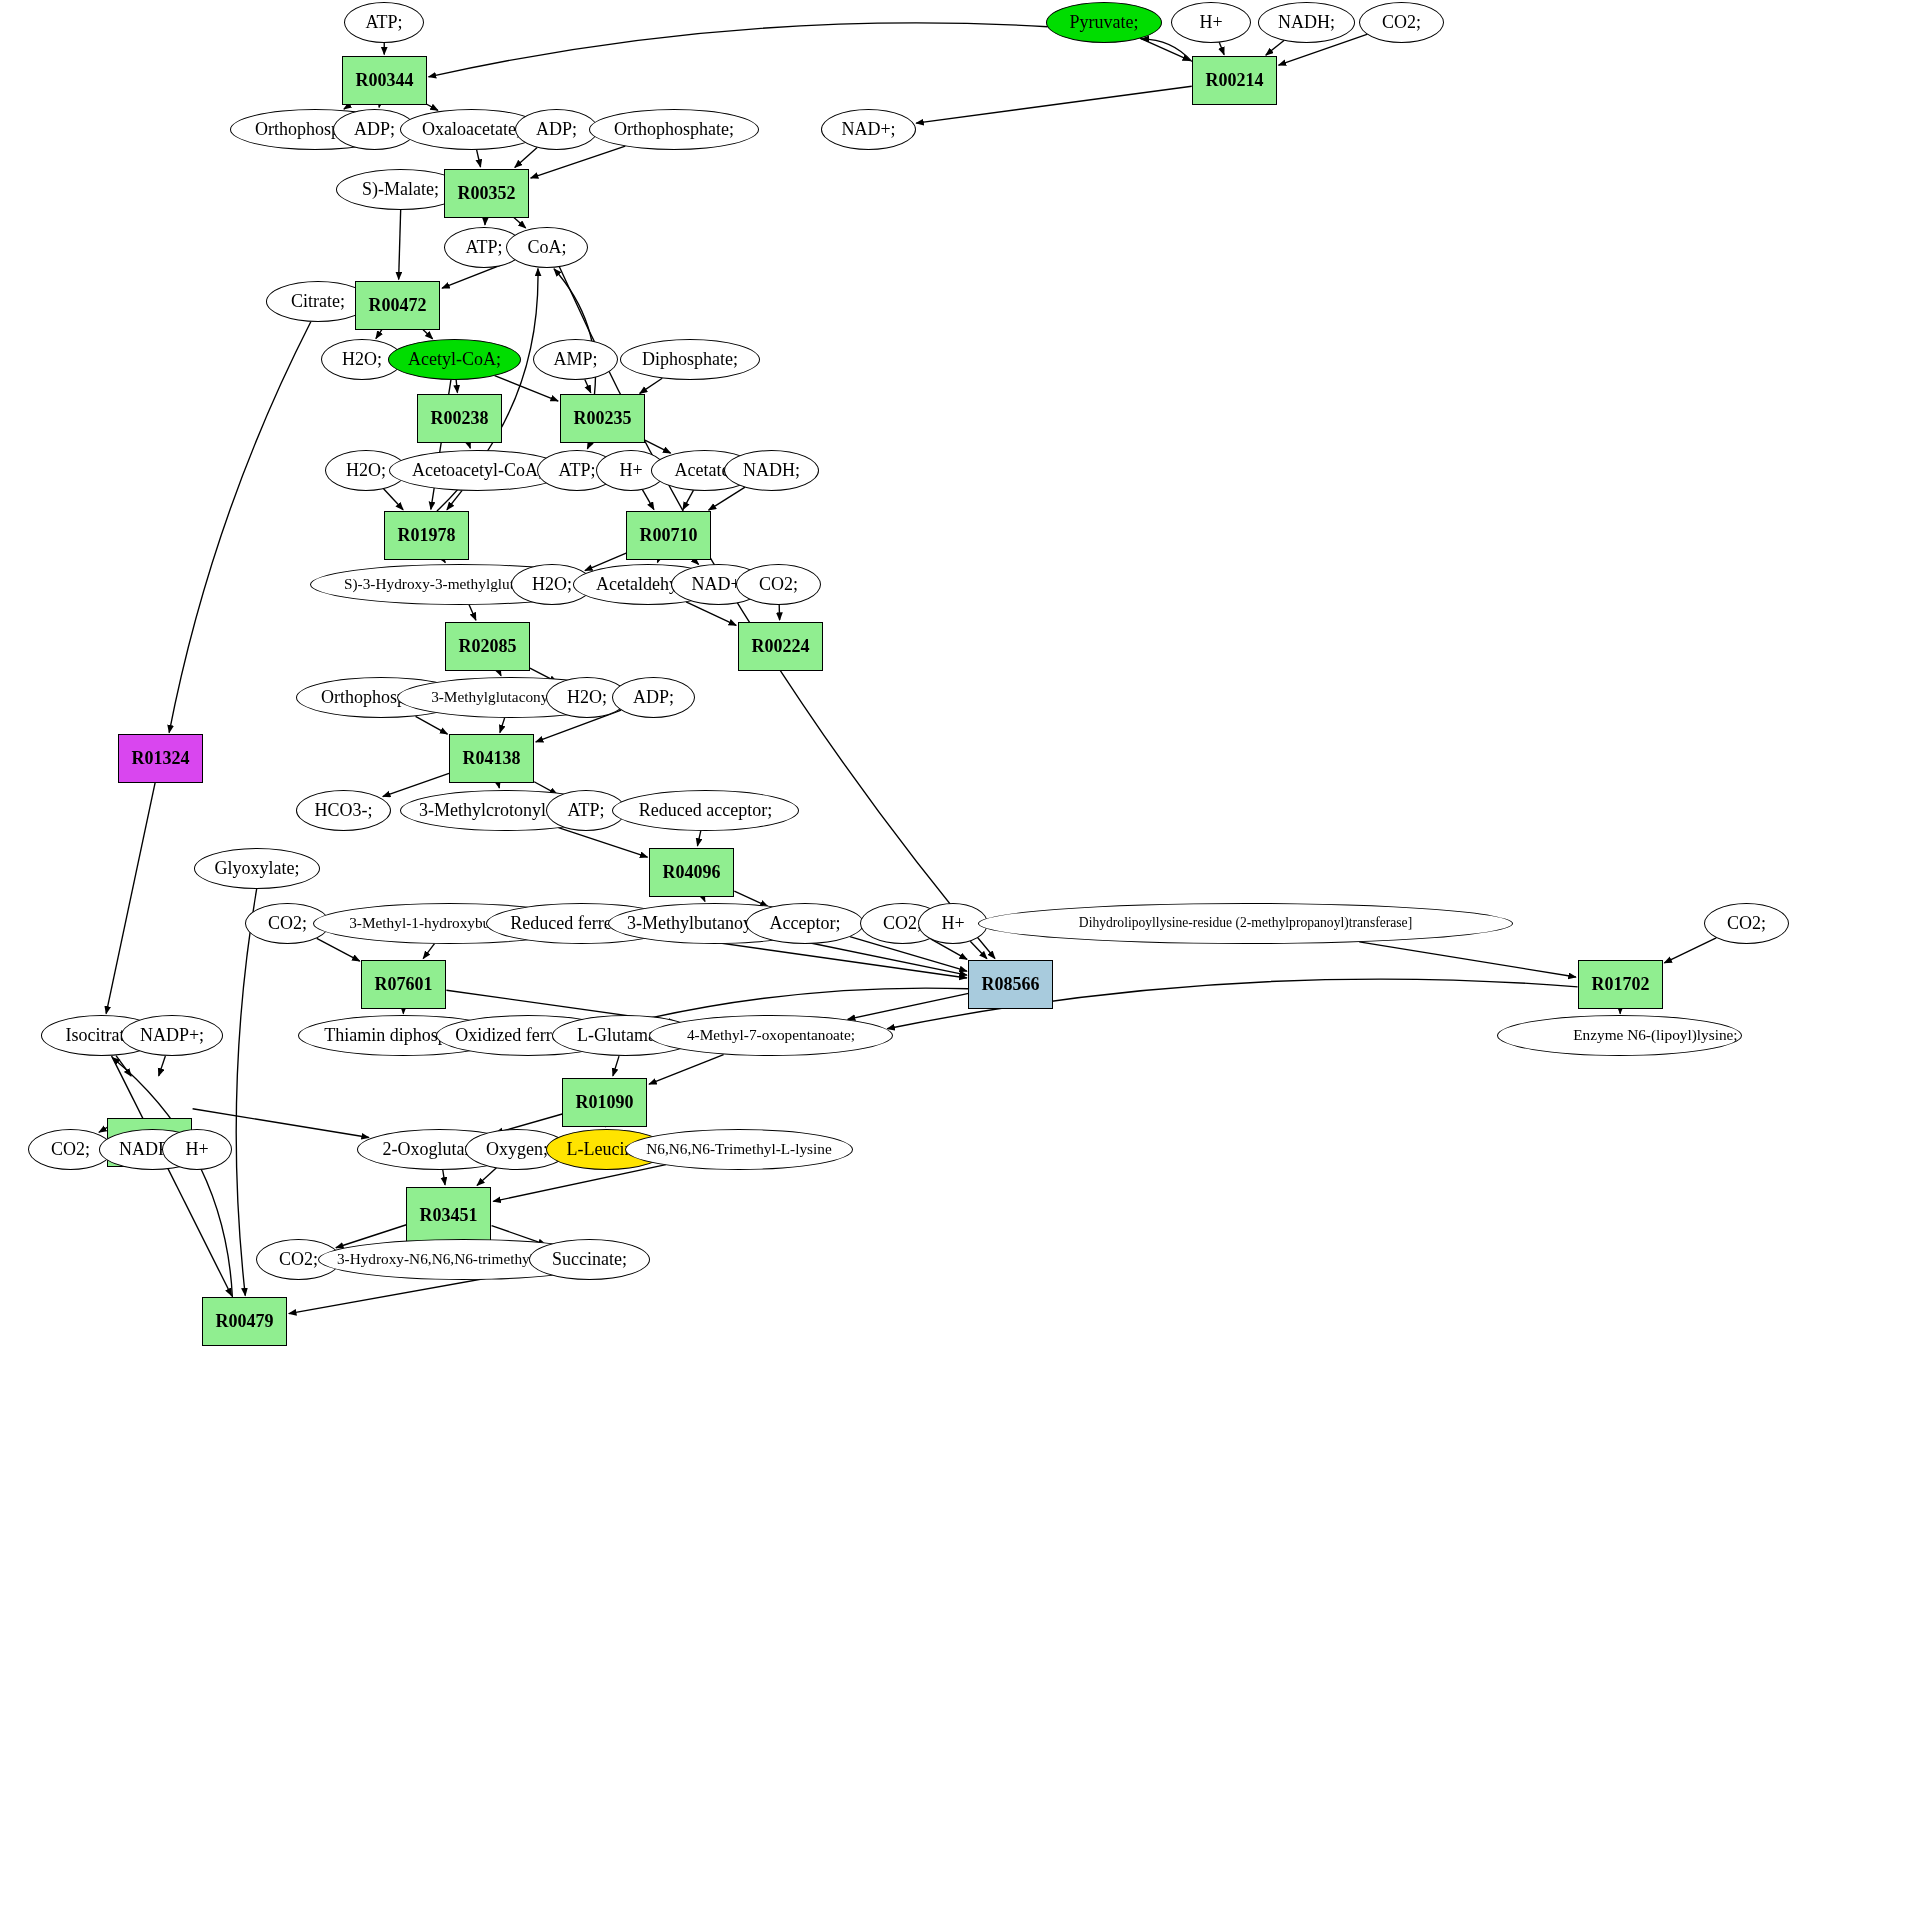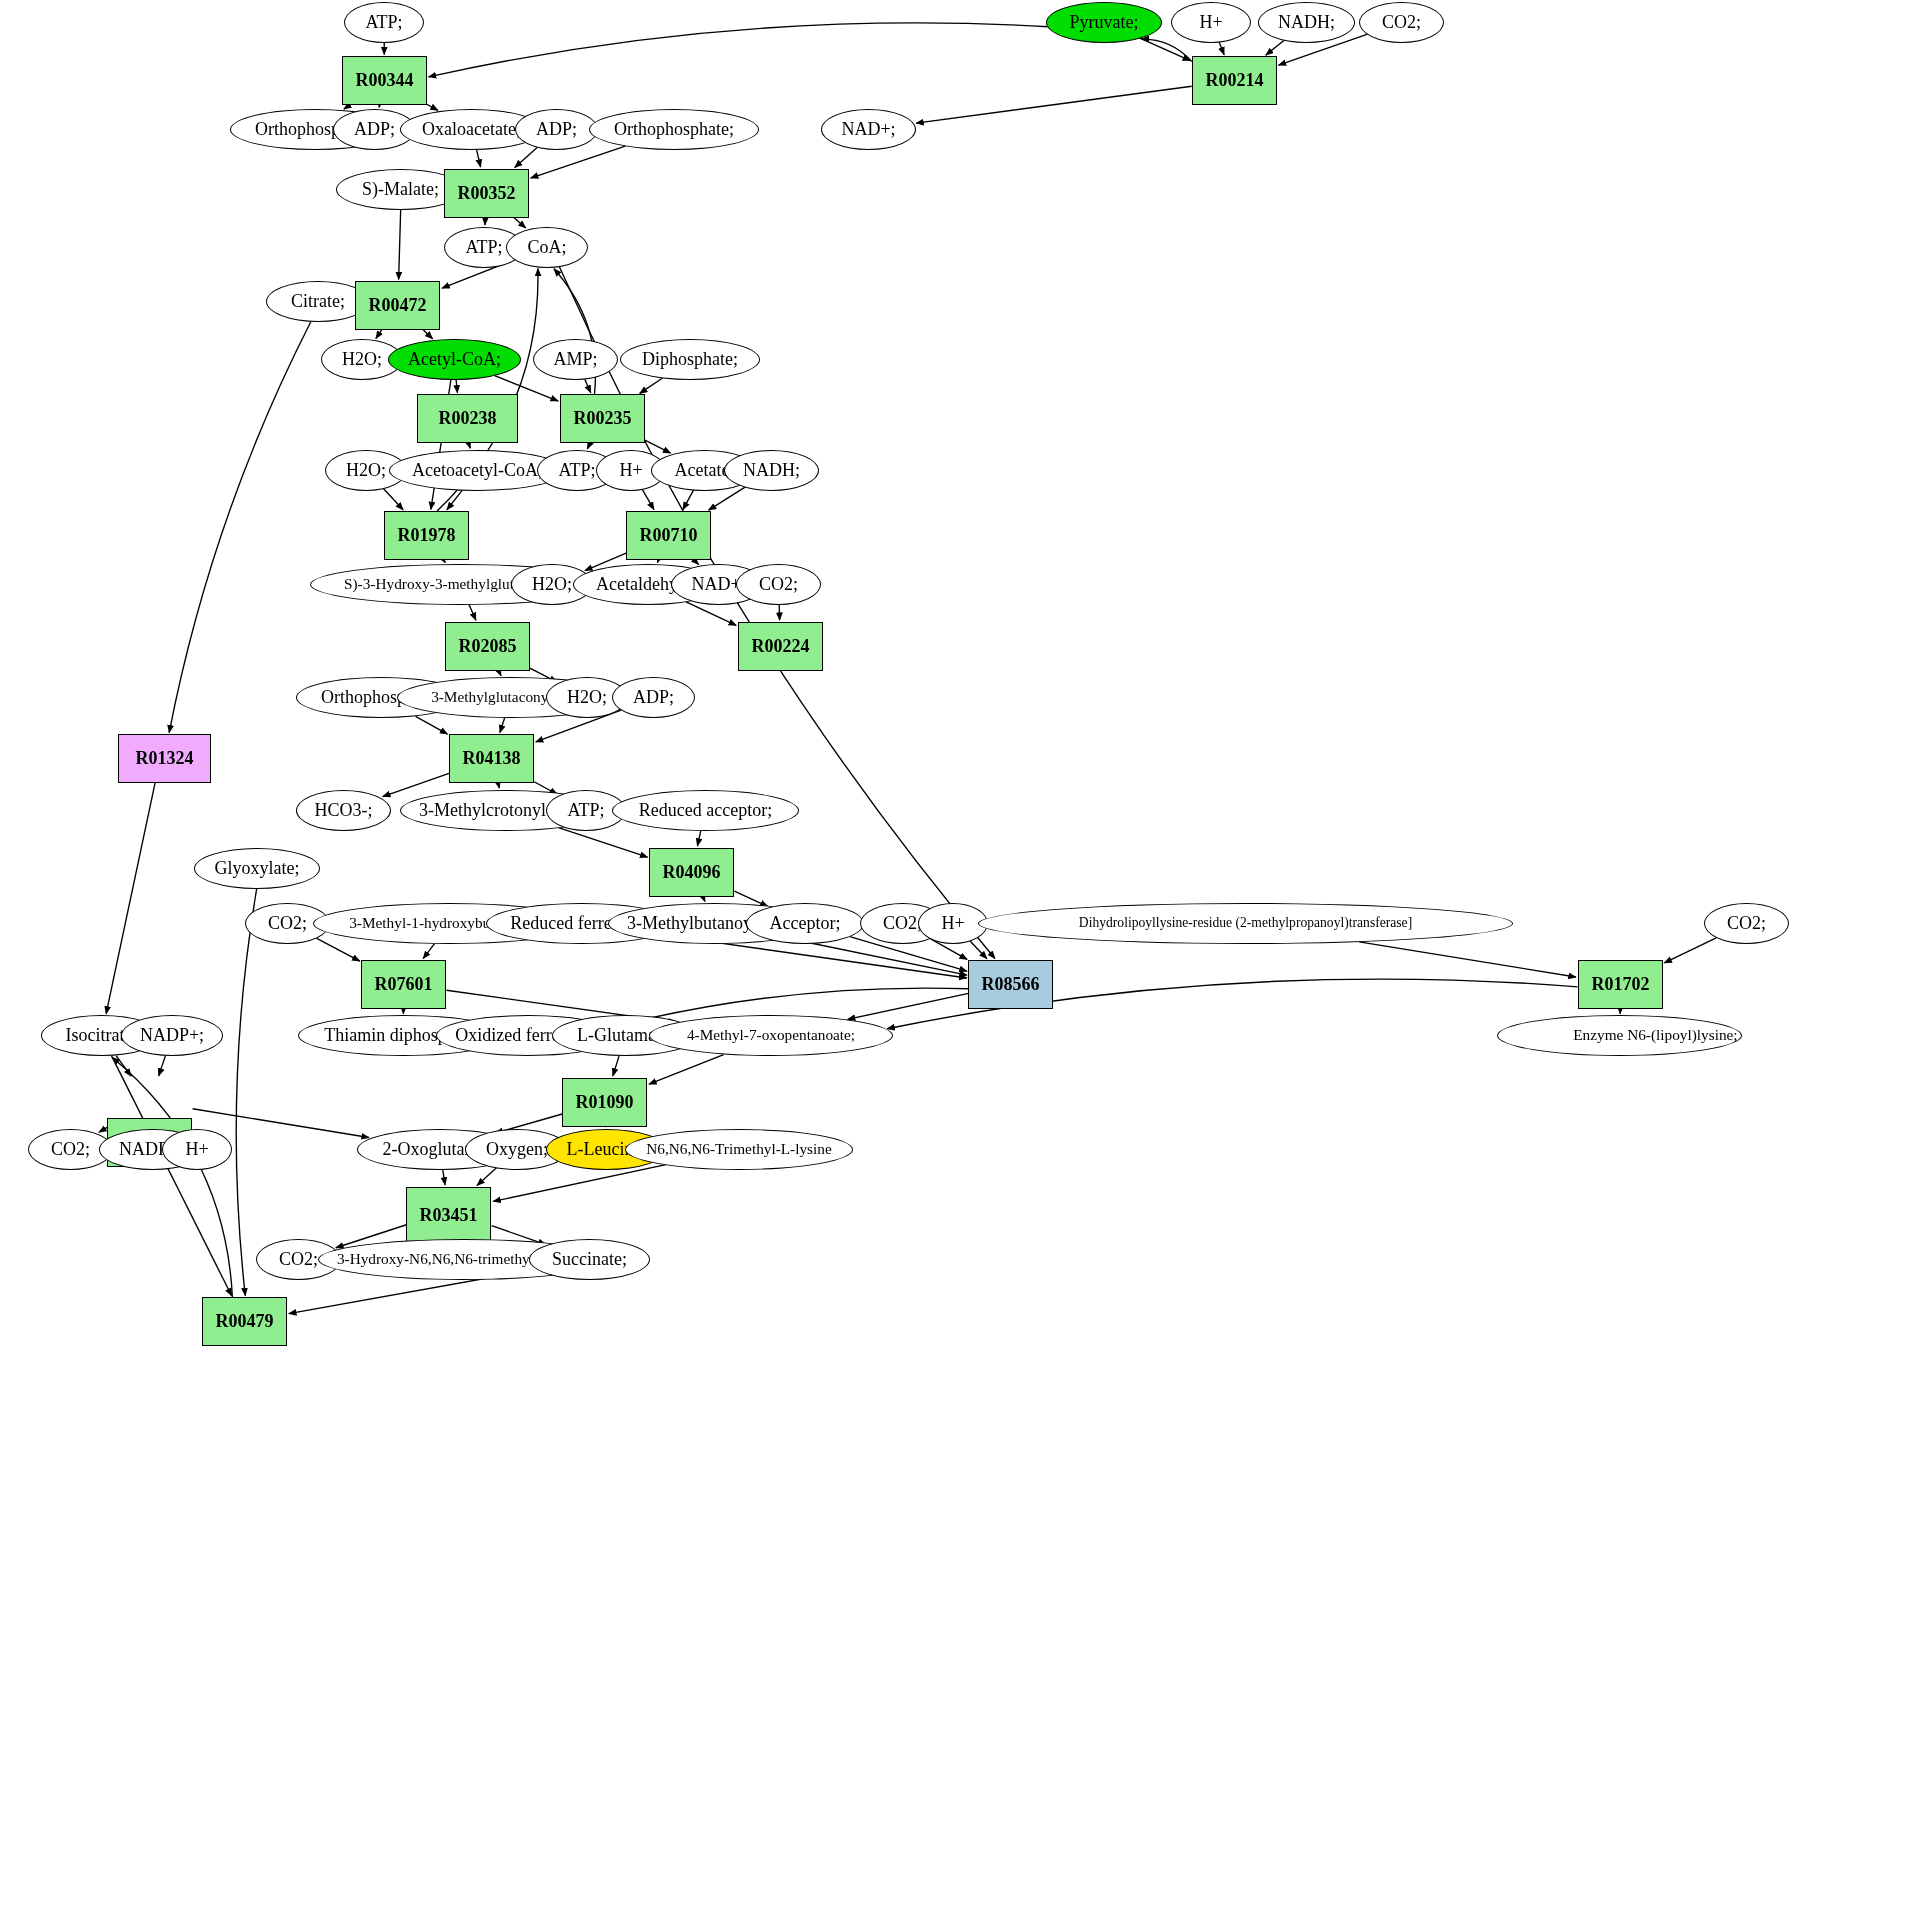--- a/index.html
+++ b/index.html
@@ -233,21 +233,21 @@
       </div>
       <div class="node compound green" style="left: 388px; top: 339px; width: 133px; height: 41px; background: rgb(0, 221, 0);">
         <span class="lbl">Acetyl-CoA;</span>
       </div>
       <div class="node compound" style="left: 533px; top: 339px; width: 85px; height: 41px; background: rgb(255, 255, 255);">
         <span class="lbl">AMP;</span>
       </div>
       <div class="node compound" style="left: 620px; top: 339px; width: 140px; height: 41px; background: rgb(255, 255, 255);">
         <span class="lbl">Diphosphate;</span>
       </div>
-      <div class="node reaction" style="left: 417px; top: 394px; width: 101px; height: 49px; background: rgb(144, 238, 144);">
+      <div class="node reaction" style="left: 417px; top: 394px; width: 85px; height: 49px; background: rgb(144, 238, 144);">
         <span class="lbl">R00238</span>
       </div>
       <div class="node reaction" style="left: 560px; top: 394px; width: 85px; height: 49px; background: rgb(144, 238, 144);">
         <span class="lbl">R00235</span>
       </div>
       <div class="node compound" style="left: 325px; top: 450px; width: 82px; height: 41px; background: rgb(255, 255, 255);">
         <span class="lbl">H2O;</span>
       </div>
       <div class="node compound" style="left: 389px; top: 450px; width: 177px; height: 41px; background: rgb(255, 255, 255);">
         <span class="lbl">Acetoacetyl-CoA;</span>
@@ -296,21 +296,21 @@
       </div>
       <div class="node compound small" style="left: 397px; top: 677px; width: 228px; height: 41px; background: rgb(255, 255, 255);">
         <span class="lbl">3-Methylglutaconyl-CoA;</span>
       </div>
       <div class="node compound" style="left: 546px; top: 677px; width: 82px; height: 41px; background: rgb(255, 255, 255);">
         <span class="lbl">H2O;</span>
       </div>
       <div class="node compound" style="left: 612px; top: 677px; width: 83px; height: 41px; background: rgb(255, 255, 255);">
         <span class="lbl">ADP;</span>
       </div>
-      <div class="node reaction" style="left: 118px; top: 734px; width: 93px; height: 49px; background: #f0abfc;">
+      <div class="node reaction" style="left: 118px; top: 734px; width: 85px; height: 49px; background: #d946ef;">
         <span class="lbl">R01324</span>
       </div>
       <div class="node reaction" style="left: 449px; top: 734px; width: 85px; height: 49px; background: rgb(144, 238, 144);">
         <span class="lbl">R04138</span>
       </div>
       <div class="node compound" style="left: 296px; top: 790px; width: 95px; height: 41px; background: rgb(255, 255, 255);">
         <span class="lbl">HCO3-;</span>
       </div>
       <div class="node compound" style="left: 400px; top: 790px; width: 210px; height: 41px; background: rgb(255, 255, 255);">
         <span class="lbl">3-Methylcrotonyl-CoA;</span>

